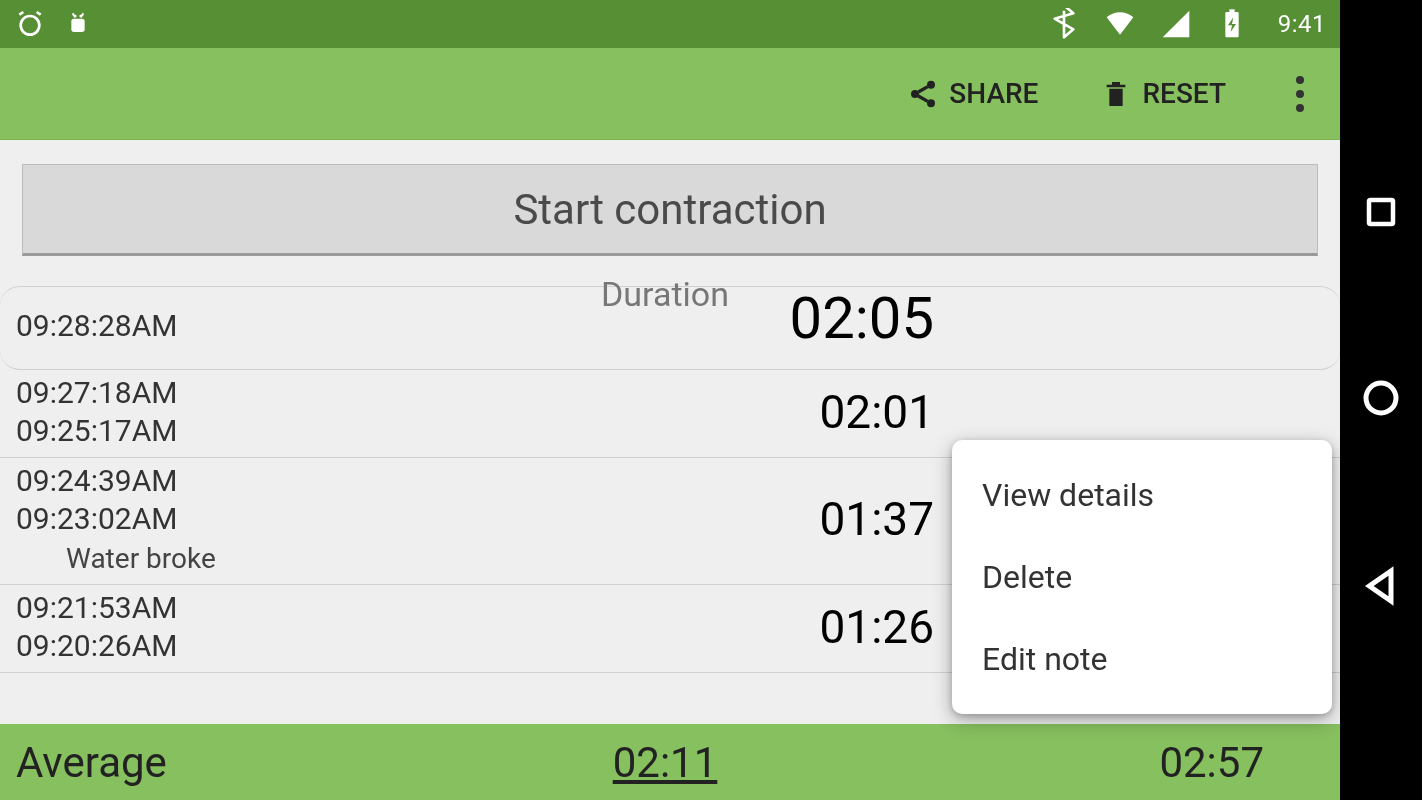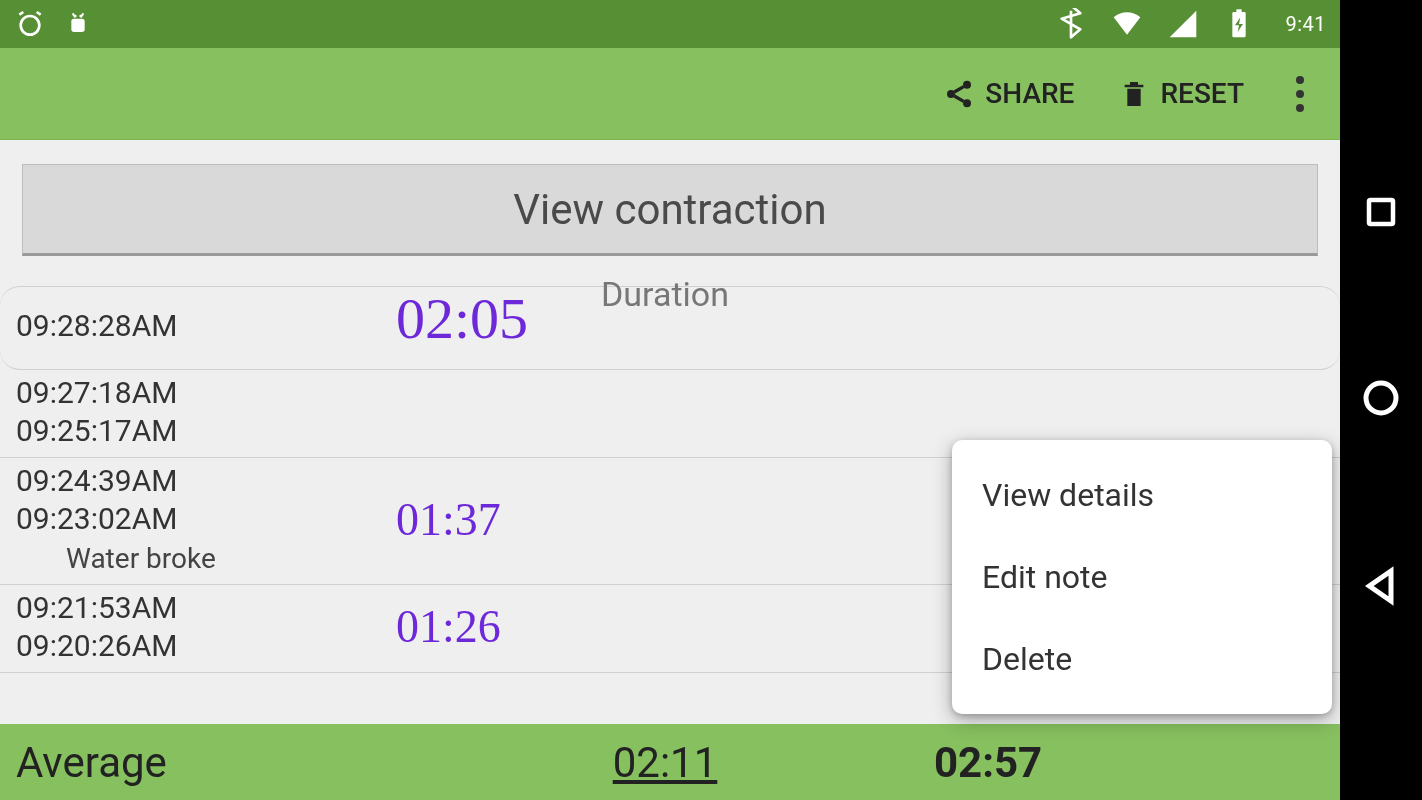--- a/index.html
+++ b/index.html
@@ -32,33 +32,33 @@
 .navbar svg { fill: none; stroke: #fff; stroke-width: 3; }
 .status-bar {
   height: 48px;
   background: #568f34;
   display: flex;
   align-items: center;
   padding: 0 14px;
   color: #fff;
 }
 .status-left { display: flex; gap: 16px; align-items: center; }
-.status-right { margin-left: auto; display: flex; gap: 24px; align-items: center; font-size: 20px; letter-spacing: 0.5px; }
+.status-right { margin-left: auto; display: flex; gap: 24px; align-items: center; font-size: 24px; letter-spacing: 0.5px; }
 .status-right .clock { margin-left: 6px; font-weight: 400; }
 .app-bar {
   height: 92px;
   background: #87c05f;
   display: flex;
   align-items: center;
   padding: 0 28px;
   color: #2b2b2b;
   border-bottom: 1px solid #7ab34f;
 }
 .app-title { font-size: 32px; color: #222; }
-.app-actions { margin-left: auto; display: flex; align-items: center; gap: 44px; }
+.app-actions { margin-left: auto; display: flex; align-items: center; gap: 62px; }
 .action { display: flex; align-items: center; gap: 10px; font-size: 28px; font-weight: 500; color: #222; cursor: pointer; }
 .kebab { display: flex; flex-direction: column; gap: 6px; padding: 8px; cursor: pointer; }
 .kebab span { width: 8px; height: 8px; background: #333; border-radius: 50%; }
 .content {
   flex: 1;
   position: relative;
   overflow: hidden;
   background: #efefef;
 }
 .start-btn {
@@ -87,42 +87,42 @@
 .list { }
 .row {
   display: flex;
   align-items: center;
   border-bottom: 1px solid #d0d0d0;
   padding: 4px 16px 8px 16px;
   min-height: 84px;
 }
 .row .times { width: 380px; font-size: 30px; color: #333; line-height: 1.25; }
 .row .note { font-size: 28px; color: #444; padding-left: 50px; padding-top: 4px; }
-.row .dur { flex: 1; text-align: left; font-size: 46px; color: #6d28d9; font-family: Liberation Serif, serif; }
+.row .dur { flex: 1; text-align: right; font-size: 46px; color: #000000; }
 .row .freq { width: 330px; text-align: center; font-size: 46px; color: #222; }
 .row .rmenu { width: 60px; display: flex; justify-content: center; }
 .row .rmenu .kebab span { background: #888; }
 .row.first { border-top: 1px solid #d0d0d0; margin-top: -28px; border-radius: 20px; }
 .row.first .dur { font-size: 58px; position: relative; top: -8px; }
 .avg-row {
   position: absolute;
   bottom: 0;
   left: 0;
   right: 0;
   height: 76px;
   background: #87c05f;
   display: flex;
   align-items: center;
   padding: 16px 16px;
   font-size: 42px;
   color: #222;
 }
 .avg-row .label { width: 380px; }
 .avg-row .dur { flex: 1; text-align: center; text-decoration: underline; }
-.avg-row .freq { width: 330px; text-align: left; font-weight: bold; }
+.avg-row .freq { width: 330px; text-align: right; }
 .avg-row .sp { width: 60px; }
 .popup {
   position: absolute;
   top: 300px;
   right: 8px;
   width: 380px;
   background: #fff;
   border-radius: 10px;
   box-shadow: 0 6px 20px rgba(0,0,0,0.3), 0 2px 6px rgba(0,0,0,0.2);
   padding: 14px 0;
@@ -192,21 +192,21 @@
       <div class="kebab">
         <span></span>
           <span></span>
           <span></span>
       </div>
     </div>
   </div>
 
   <div class="content">
     <div class="start-btn">
-      <span>View contraction</span>
+      <span>Start contraction</span>
     </div>
 
     <div class="header-row">
       <div class="col-time"></div>
       <div class="col-dur">Duration</div>
       <div class="col-freq"></div>
       <div class="col-menu"></div>
     </div>
 
     <div class="list">
@@ -218,20 +218,21 @@
         <div class="dur">02:05</div>
         <div class="freq"></div>
         <div class="rmenu"></div>
       </div>
 
       <div class="row">
         <div class="times">
           <div>09:27:18AM</div>
           <div>09:25:17AM</div>
         </div>
+        <div class="dur">02:01</div>
         <div class="freq"></div>
         <div class="rmenu"></div>
       </div>
 
       <div class="row">
         <div class="times">
           <div>09:24:39AM</div>
           <div>09:23:02AM</div>
           <div class="note">Water broke</div>
         </div>
@@ -260,22 +261,22 @@
 
     <div class="avg-row">
       <div class="label">Average</div>
       <div class="dur">02:11</div>
       <div class="freq">02:57</div>
       <div class="sp"></div>
     </div>
 
     <div class="popup">
       <div class="popup-item">View details</div>
+      <div class="popup-item">Delete</div>
       <div class="popup-item">Edit note</div>
-      <div class="popup-item">Delete</div>
     </div>
 
   </div>
 </div>
 
 <div class="navbar">
   <svg width="36" height="36" viewBox="0 0 24 24">
       <rect x="4" y="4" width="16" height="16" rx="1"></rect>
     </svg>
   <svg width="40" height="40" viewBox="0 0 24 24">

